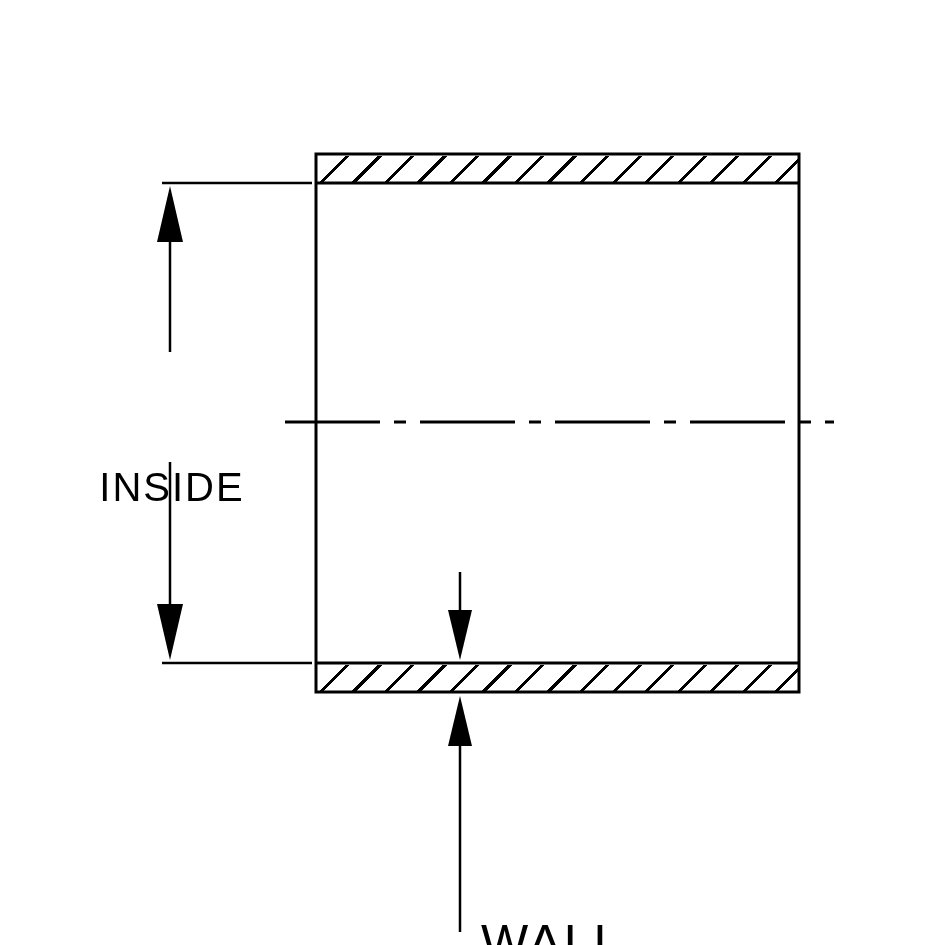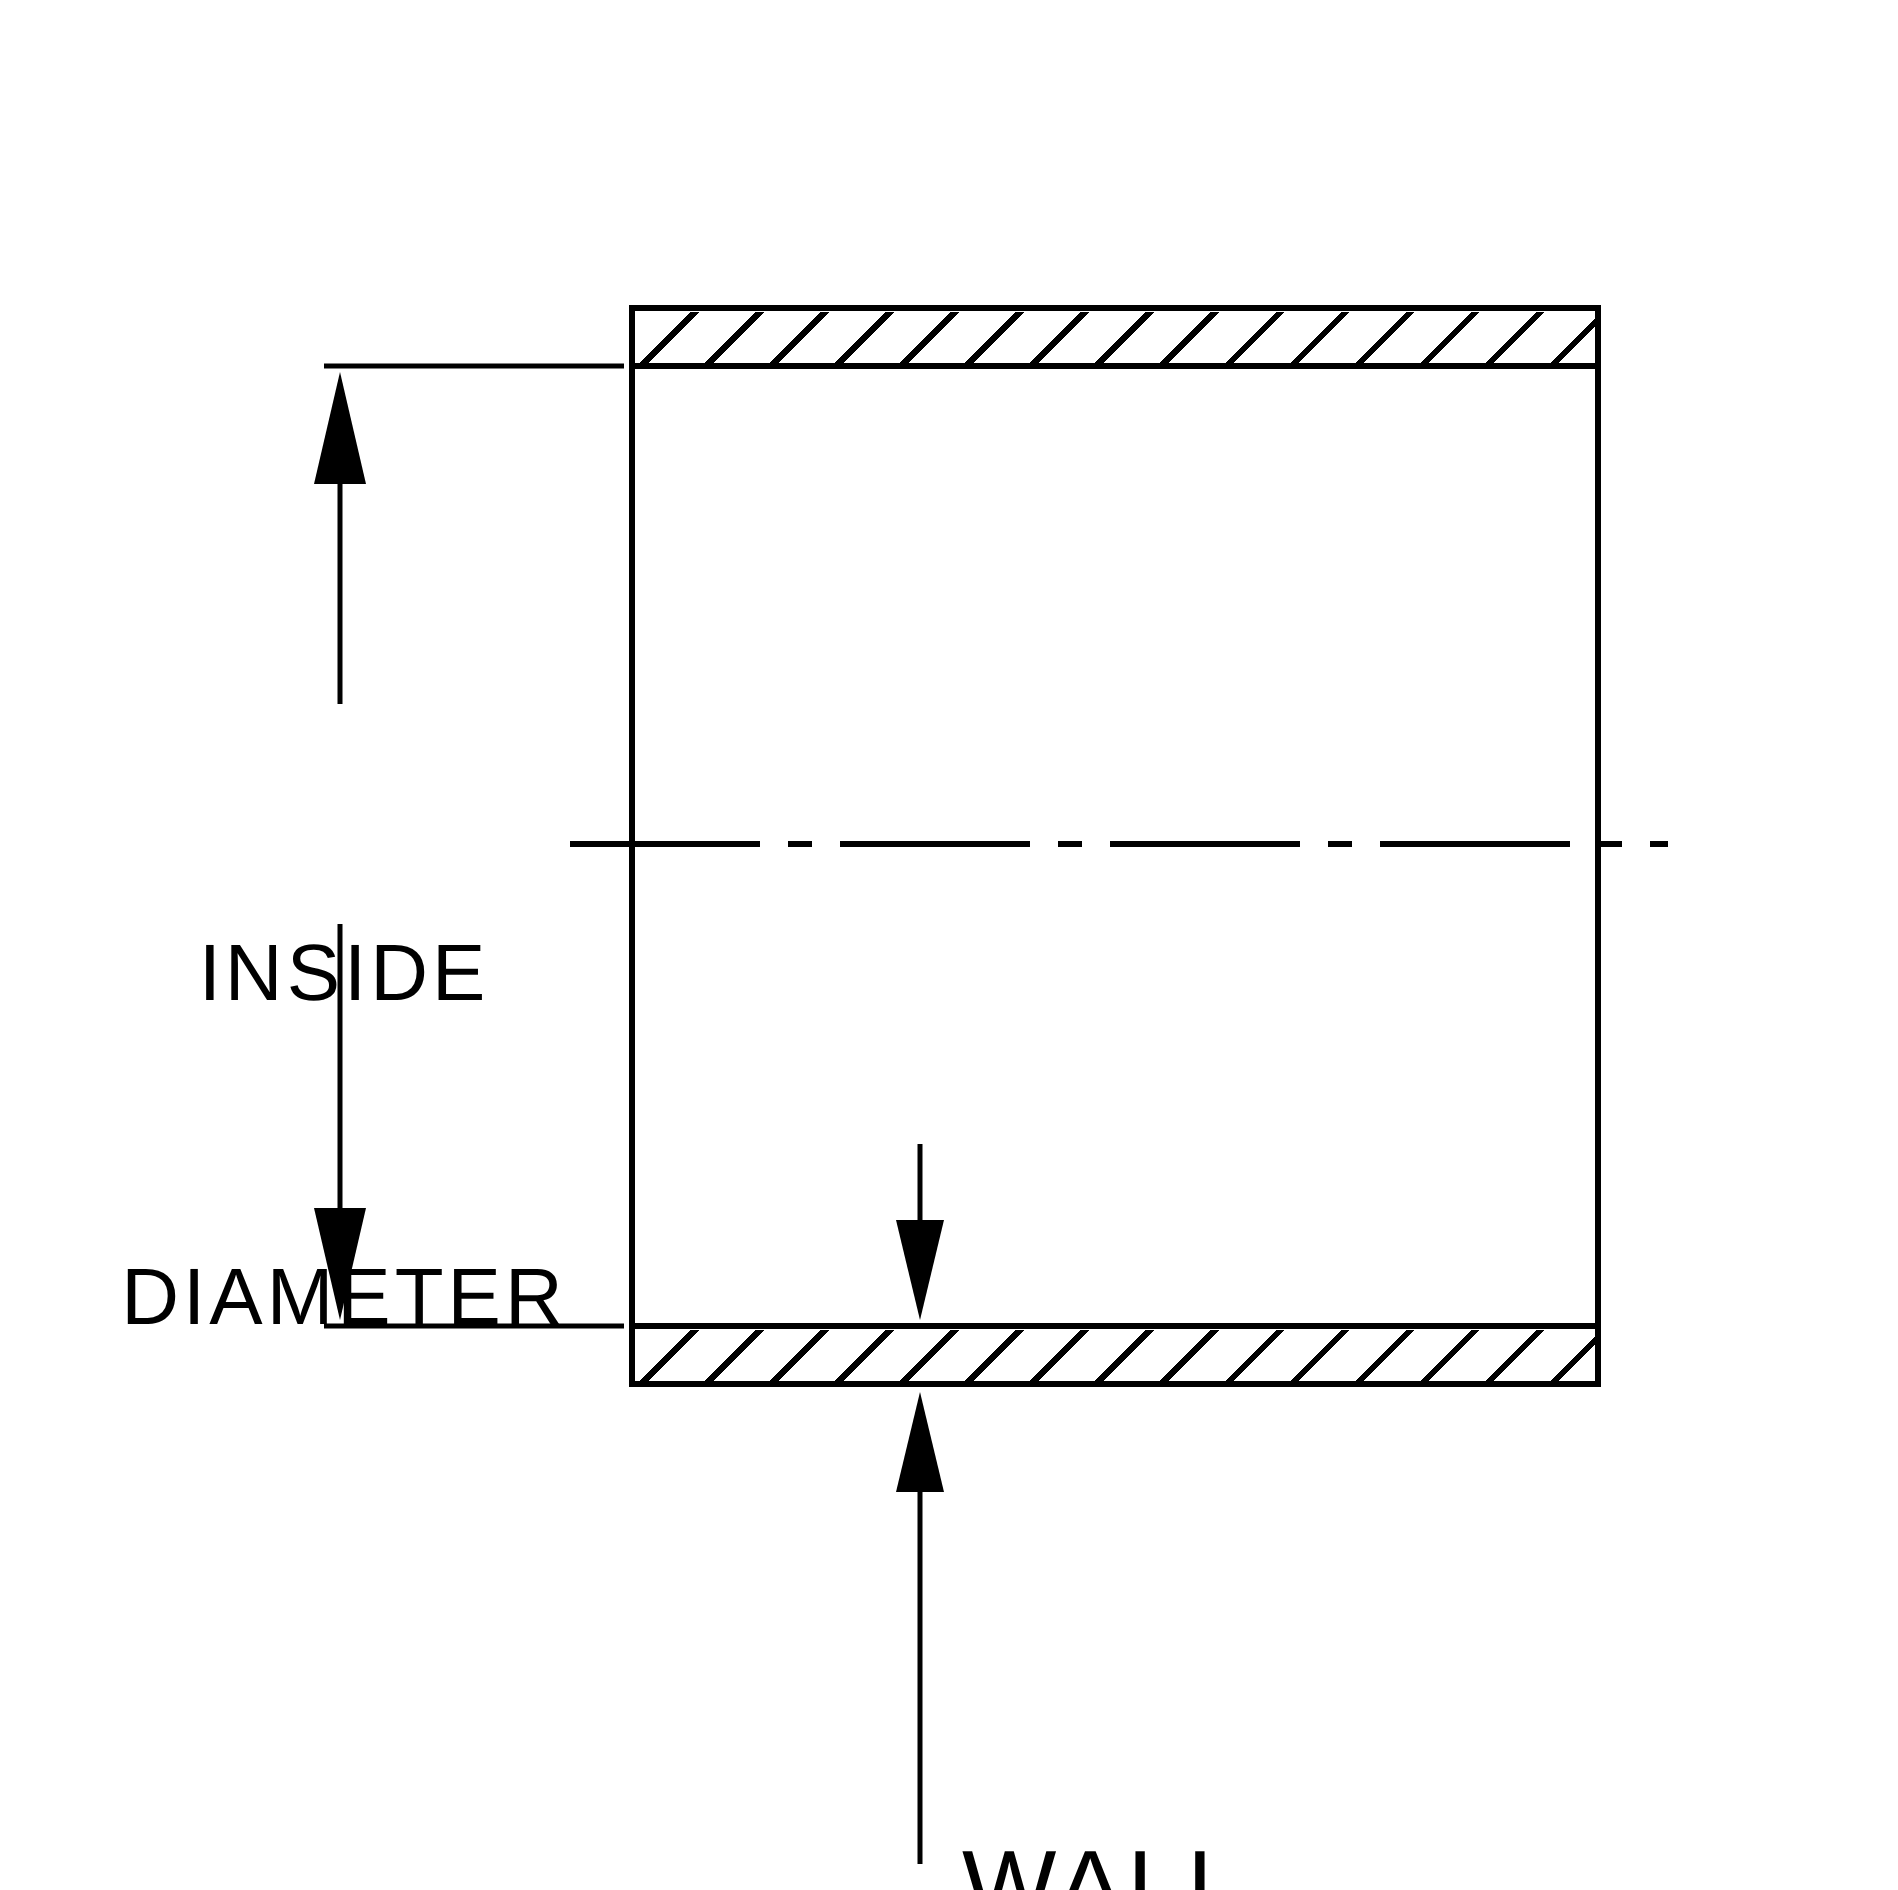--- a/index.html
+++ b/index.html
@@ -86,21 +86,20 @@
     <g>
       <line x1="460" y1="572" x2="460" y2="614" stroke="currentColor" stroke-width="2.5"></line>
       <polygon points="460,660 448,610 472,610" fill="currentColor"></polygon>
       <polygon points="460,696 448,746 472,746" fill="currentColor"></polygon>
       <line x1="460" y1="744" x2="460" y2="932" stroke="currentColor" stroke-width="2.5"></line>
     </g>
   </svg>
 
   <div class="dim-label label-inside-diameter">
     <div>INSIDE</div>
-    <div>DIAMETER</div>
   </div>
 
   <div class="dim-label label-wall-thickness">
     <div>WALL</div>
     
   </div>
 
 </div>
 
 </body></html>

